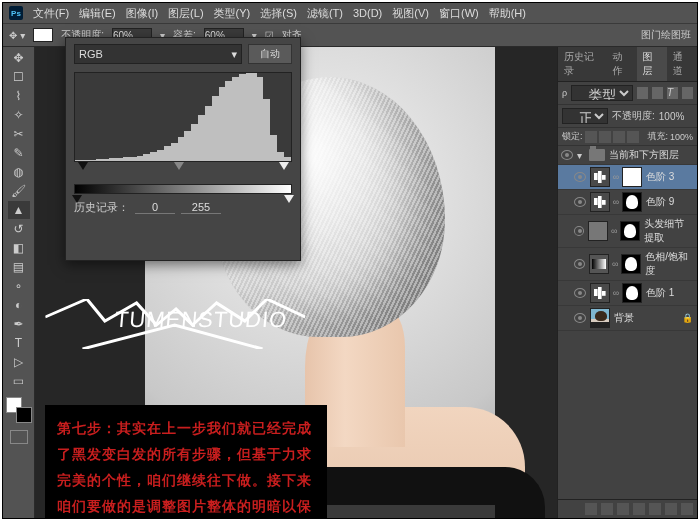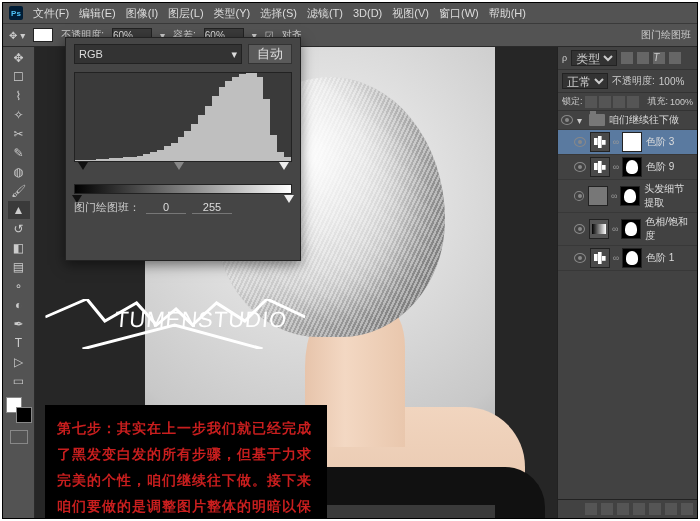--- a/index.html
+++ b/index.html
@@ -32,41 +32,41 @@
   .logo { position:absolute; top:260px; left:80px; color:#fff; font-family: Impact, sans-serif; font-size:22px; letter-spacing:1px; transform: skewX(-5deg); }
   .logo .wing{ position:absolute; top:-8px; left:-70px; width:260px; height:50px; }
   .logo .wing::before,.logo .wing::after{ content:""; position:absolute; width:0; height:0; }
   .subtitle{ position:absolute; top:358px; left:10px; right:230px; background:#000; padding:10px 12px 14px; }
   .subtitle p{ color:#c81e1e; font-size:14px; line-height:26px; font-weight:bold; letter-spacing:1px;}
   .statusbar{ position:absolute; bottom:0; left:0; width:100%; height:16px; background:#3a3a3a; font-size:10px; color:#bbb; display:flex; align-items:center; gap:8px; padding:0 6px;}
   
   .levels { position:absolute; top:34px; left:62px; width:236px; height:224px; background:#454545; border:1px solid #222; box-shadow:0 4px 12px rgba(0,0,0,0.5); z-index:20;}
   .levels .row{ display:flex; align-items:center; padding:6px 8px; gap:6px;}
   .levels select, .levels .selbox{ flex:1; background:#333; color:#ddd; border:1px solid #222; font-size:11px; height:20px; padding:0 4px; display:flex; align-items:center; justify-content:space-between;}
-  .levels .auto{ width:44px; height:20px; background:#5a5a5a; border:1px solid #333; color:#ddd; font-size:13px; display:flex; align-items:center; justify-content:center; cursor:pointer;}
+  .levels .auto{ width:44px; height:20px; background:#5a5a5a; border:1px solid #333; color:#ddd; font-size:10px; display:flex; align-items:center; justify-content:center; cursor:pointer;}
   .histogram{ margin:2px 8px 0; height:90px; background:#3a3a3a; border:1px solid #222; position:relative; overflow:hidden;}
   .histobars{ position:absolute; inset:0; }
   .histobars span{ position:absolute; bottom:0; width:1px; background:#bfbfbf;}
   .slidertrack{ margin:0 8px; height:12px; position:relative;}
   .tri{ position:absolute; top:0; width:0; height:0; border-left:5px solid transparent; border-right:5px solid transparent; border-top:8px solid; cursor:pointer;}
   .tri.black{ border-top-color:#111;}
   .tri.gray{ border-top-color:#888;}
   .tri.white{ border-top-color:#eee;}
   .nums{ display:flex; justify-content:space-between; padding:0 8px; margin-top:2px;}
   .nums input{ width:42px; background:transparent; border:none; border-bottom:1px solid #777; color:#ddd; font-size:11px; text-align:center;}
   .gradbar{ margin:10px 8px 0; height:10px; background:linear-gradient(90deg,#000,#fff); border:1px solid #222; position:relative;}
   .outrow{ display:flex; align-items:center; gap:6px; padding:6px 8px; font-size:11px; color:#ccc;}
   .outrow input{ width:40px; background:transparent; border:none; border-bottom:1px solid #777; color:#ddd; font-size:11px; text-align:center;}
   
   .rightcol{ width:140px; background:#424242; border-left:1px solid #222; display:flex; flex-direction:column; font-size:10px; color:#ccc;}
   .panel-tabs{ display:flex; background:#383838; border-bottom:1px solid #222;}
   .panel-tabs span{ padding:3px 6px; font-size:10px; color:#aaa;}
   .panel-tabs span.active{ background:#4a4a4a; color:#ddd;}
   .layer-controls{ display:flex; align-items:center; gap:4px; padding:3px 4px; border-bottom:1px solid #333;}
-  .layer-controls select{ background:#333; color:#ccc; border:1px solid #222; font-size:12px; height:16px;}
+  .layer-controls select{ background:#333; color:#ccc; border:1px solid #222; font-size:14px; height:16px;padding-left:12px;}
   .lockrow{ display:flex; align-items:center; gap:2px; padding:2px 4px; border-bottom:1px solid #333; font-size:9px;}
   .lockrow i{ width:12px; height:12px; background:#555; display:inline-block;}
   .layers{ flex:1; overflow:auto;}
   .group, .layer{ display:flex; align-items:center; padding:2px 3px; border-bottom:1px solid #383838; gap:4px;}
   .eye{ width:12px; height:10px; border:1px solid #888; border-radius:50%; position:relative;}
   .eye::after{ content:""; position:absolute; top:2px; left:3px; width:4px; height:4px; background:#888; border-radius:50%;}
   .folder-icon{ width:16px; height:12px; background:#777; border-radius:1px; position:relative;}
   .folder-icon::before{ content:""; position:absolute; top:-3px; left:1px; width:6px; height:3px; background:#777;}
   .chain{ width:8px; text-align:center; color:#999; font-size:9px;}
   .thumbwrap{ display:flex; gap:2px; align-items:center;}
@@ -176,20 +176,26 @@
         </svg>
         <span style="position:relative;">TUMENSTUDIO</span>
       </div>
 
       <div class="subtitle">
         <p>第七步：其实在上一步我们就已经完成了黑发变白发的所有步骤，但基于力求完美的个性，咱们继续往下做。接下来咱们要做的是调整图片整体的明暗以保证白发区域能够与图片整体更协调。新建一个色阶调整层并调整具体参数以协调整体</p>
       </div>
     </div>
 
     <div class="rightcol">
+      <div class="panel-tabs">
+        <span>历史记录</span>
+        <span>动作</span>
+        <span class="active">图层</span>
+        <span>通道</span>
+      </div>
       <div class="layer-controls">
         <span style="font-size:9px;">ρ</span>
         <select><option>类型</option></select>
         <i style="width:12px;height:12px;background:#666;display:inline-block"></i>
         <i style="width:12px;height:12px;background:#666;display:inline-block"></i>
         <i style="width:12px;height:12px;background:#666;display:inline-block">T</i>
         <i style="width:12px;height:12px;background:#666;display:inline-block"></i>
       </div>
       <div class="layer-controls">
         <select style="width:46px"><option>正常</option></select>
@@ -205,21 +211,21 @@
         <span style="flex:1"></span>
         <span>填充:</span>
         <span>100%</span>
       </div>
 
       <div class="layers">
         <div class="group">
           <span class="eye"></span>
           <span style="width:8px">▾</span>
           <span class="folder-icon"></span>
-          <span class="lname">咱们继续往下做</span>
+          <span class="lname">当前和下方图层</span>
         </div>
 
         <div class="layer indent sel">
           <span class="eye"></span>
           <div class="thumbwrap">
             <span class="thumb levelsico"></span>
             <span class="chain">∞</span>
             <span class="mask white"></span>
           </div>
           <span class="lname">色阶 3</span>
@@ -267,20 +273,28 @@
           <div class="thumbwrap">
             <span class="thumb levelsico"></span>
             <span class="chain">∞</span>
             <span class="mask">
                 <span class="m"></span>
               </span>
           </div>
           <span class="lname">色阶 1</span>
         </div>
 
+        <div class="layer indent">
+          <span class="eye"></span>
+          <div class="thumbwrap">
+              <span class="thumb photo"></span>
+            </div>
+          <span class="lname">背景</span>
+          <span style="margin-left:auto;font-size:9px">🔒</span>
+        </div>
       </div>
 
       <div class="layer-footer">
         <i></i>
         <i></i>
         <i></i>
         <i></i>
         <i></i>
         <i></i>
         <i></i>
@@ -335,19 +349,19 @@
     <div class="slidertrack">
       <span class="tri black" style="left:2%"></span>
       <span class="tri gray" style="left:46%"></span>
       <span class="tri white" style="left:94%"></span>
     </div>
     <div class="gradbar">
       <span class="tri black" style="left:-3px; top:10px"></span>
       <span class="tri white" style="right:-3px; top:10px"></span>
     </div>
     <div class="outrow">
-      <span>图门绘图班：</span>
+      <span>历史记录：</span>
       <input value="0" style="">
       <input value="255" style="">
     </div>
   </div>
 
 </div>
 
 </body></html>

